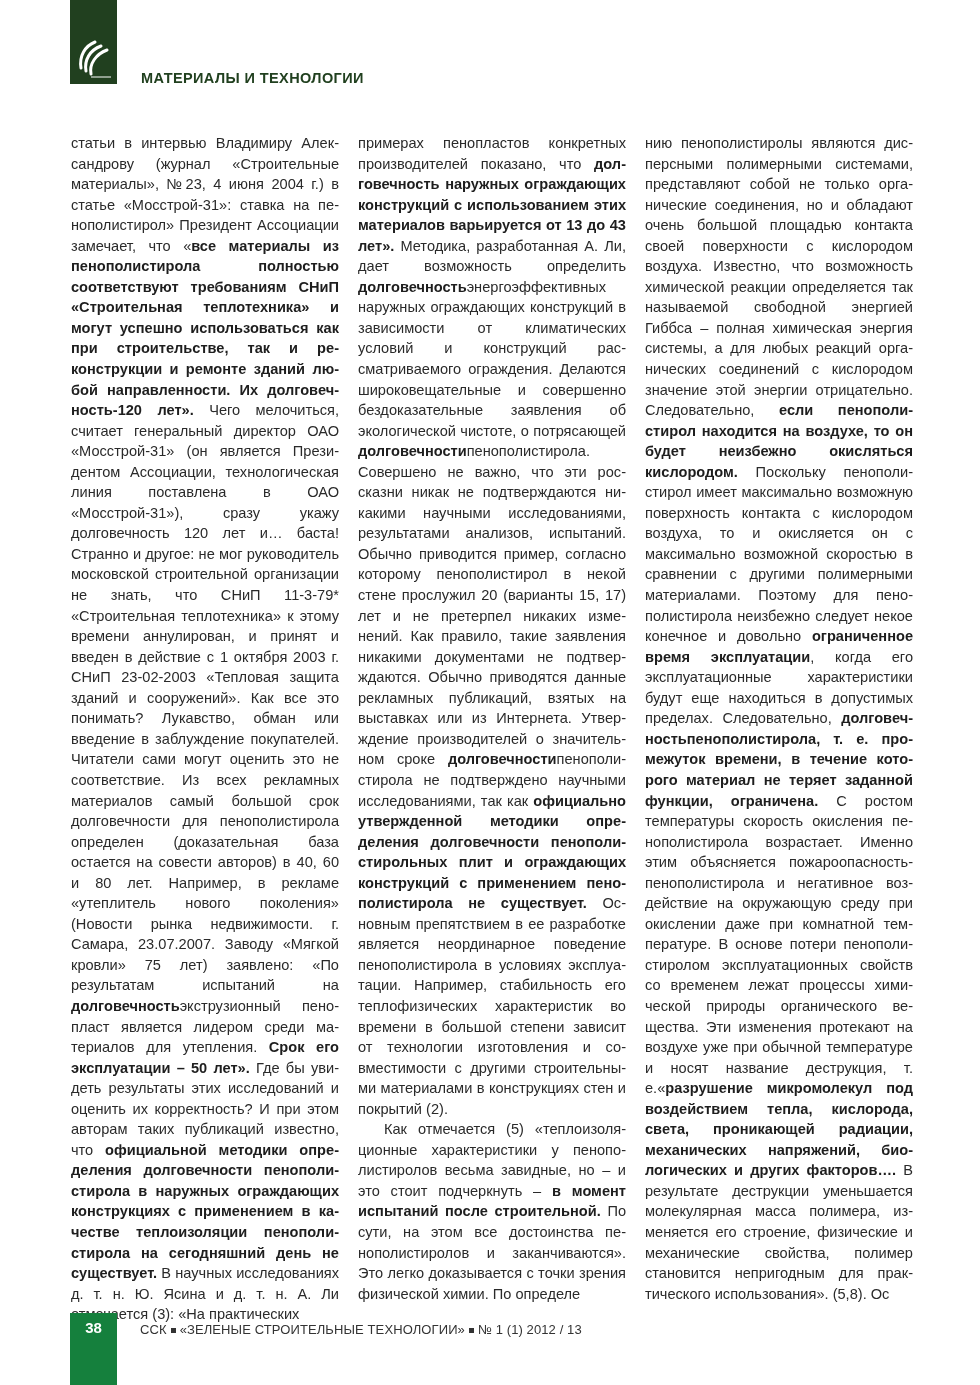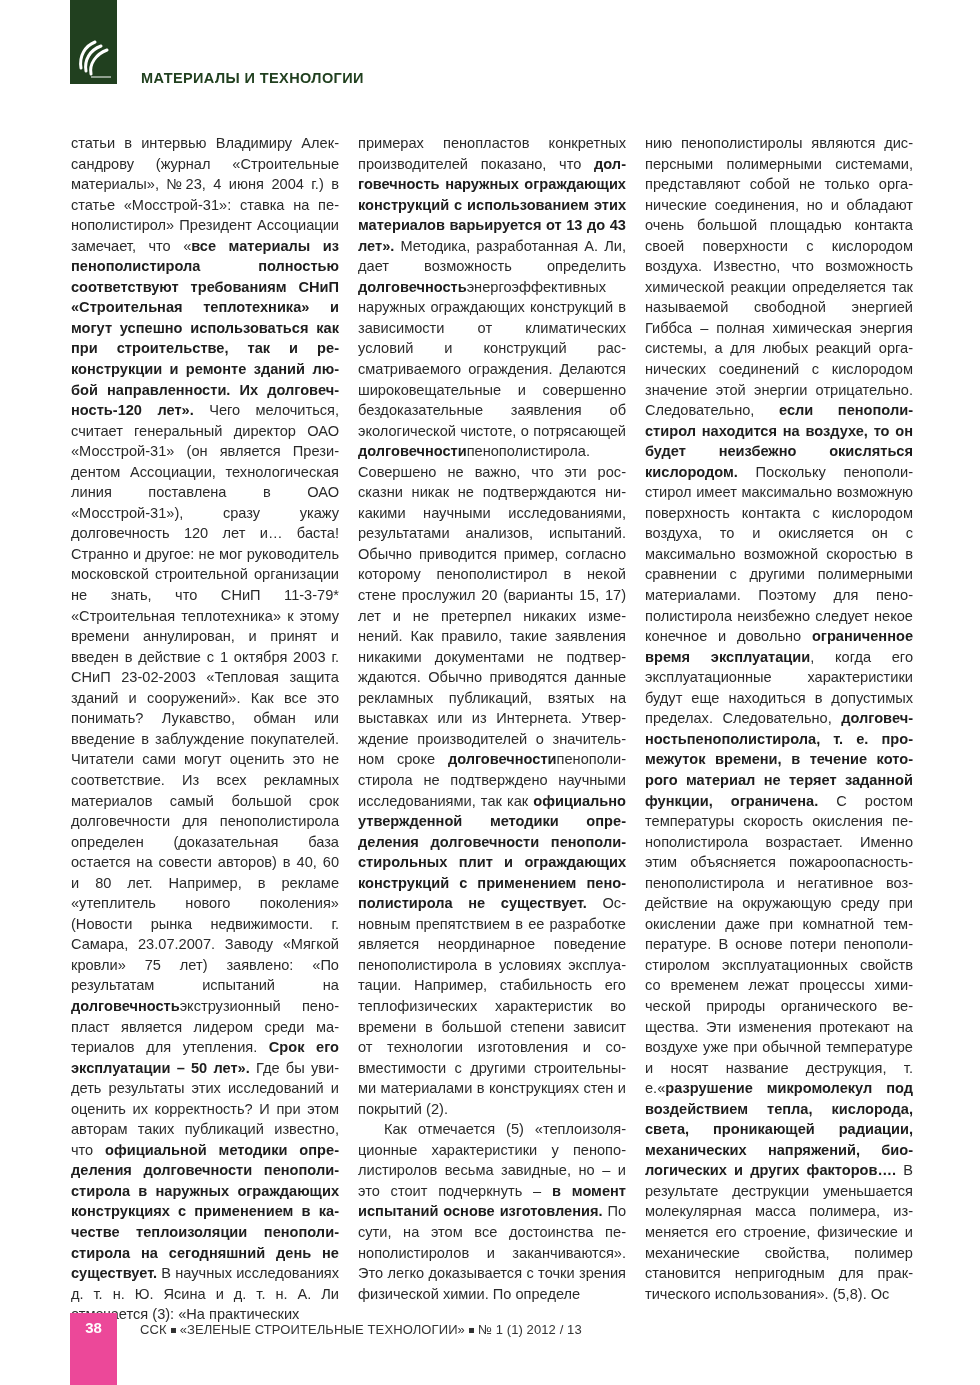--- a/index.html
+++ b/index.html
@@ -10,21 +10,21 @@
   .section-title { position: absolute; left: 141px; top: 70px; font-weight: bold; font-size: 14.5px;
                    letter-spacing: 0.4px; color: #21401f; text-align: center; }
   .col { position: absolute; top: 133px; width: 268px; font-size: 14.6px; line-height: 20.55px;
          text-align: justify; hyphens: manual; }
   .col p { margin: 0; }
   .col p.indent { text-indent: 26px; }
   .col b { font-weight: bold; color: #1e1e1e; }
   #col1 { left: 71px; }
   #col2 { left: 358px; }
   #col3 { left: 645px; }
-  .page-block { position: absolute; left: 70px; top: 1313px; width: 47px; height: 72px; background: #ec4899; }
+  .page-block { position: absolute; left: 70px; top: 1313px; width: 47px; height: 72px; background: #15803d; }
   .page-num { position: absolute; left: 0; width: 47px; top: 6px; text-align: center; color: #fff;
               font-weight: bold; font-size: 15px; font-family: "Liberation Sans Narrow", "Liberation Sans", sans-serif; }
   .footer-text { position: absolute; left: 140px; top: 1322px; font-size: 13px; color: #333; letter-spacing: 0.1px; text-align: center; }
   .sq { display: inline-block; width: 5px; height: 5px; background: #333; vertical-align: middle; margin: 0 4px; }
 </style>
 </head>
 <body>
 
 <div class="logo-block">
   <svg width="42" height="42" viewBox="0 0 42 42">
@@ -36,21 +36,21 @@
     <path d="M18 39 L38 39" stroke="#ffffff" stroke-width="1"></path>
   </svg>
 </div>
 <div class="section-title">МАТЕРИАЛЫ И ТЕХНОЛОГИИ</div>
 
 <div class="col" id="col1">
     <p><span>статьи в интервью Владимиру Алек­сандрову (журнал «Строительные материалы», №23, 4 июня 2004 г.) в статье «Мосстрой-31»: ставка на пе­нополистирол» Президент Ассоциа­ции замечает, что «</span><b>все материалы из пенополистирола полностью соответствуют требованиям СНиП «Строительная теплотехника» и могут успешно использоваться как при строительстве, так и ре­конструкции и ремонте зданий лю­бой направленности. Их долговеч­ность-120 лет».</b><span> Чего мелочиться, считает генеральный директор ОАО «Мосстрой-31» (он является Прези­дентом Ассоциации, технологическая линия поставлена в ОАО «Мосстрой-31»), сразу укажу долговечность 120 лет и… баста! Странно и дру­гое: не мог руководитель московской строительной организации не знать, что СНиП 11-3-79* «Строительная те­плотехника» к этому времени аннули­рован, и принят и введен в действие с 1 октября 2003 г. СНиП 23-02-2003 «Тепловая защита зданий и сооруже­ний». Как все это понимать? Лукав­ство, обман или введение в заблуж­дение покупателей. Читатели сами могут оценить это не соответствие. Из всех рекламных материалов са­мый большой срок долговечности для пенополистирола определен (до­казательная база остается на совес­ти авторов) в 40, 60 и 80 лет. Напри­мер, в рекламе «утеплитель нового поколения» (Новости рынка недви­жимости. г. Самара, 23.07.2007. За­воду «Мягкой кровли» 75 лет) заяв­лено: «По результатам испытаний на </span><b>долговечность</b><span>экструзионный пено­пласт является лидером среди ма­териалов для утепления. </span><b>Срок его эксплуатации – 50 лет».</b><span> Где бы уви­деть результаты этих исследований и оценить их корректность? И при этом авторам таких публикаций известно, что </span><b>официальной методики опре­деления долговечности пенополи­стирола в наружных ограждающих конструкциях с применением в ка­честве теплоизоляции пенополи­стирола на сегодняшний день не существует.</b><span> В научных исследова­ниях д. т. н. Ю. Ясина и д. т. н. А. Ли отмечается (3): «На практических</span></p>
   </div>
 <div class="col" id="col2">
     <p><span>примерах пенопластов конкретных производителей показано, что </span><b>дол­говечность наружных ограждаю­щих конструкций с использовани­ем этих материалов варьируется от 13 до 43 лет».</b><span> Методика, разрабо­танная А. Ли, дает возможность оп­ределить </span><b>долговечность</b><span>энергоэф­фективных наружных ограждающих конструкций в зависимости от клима­тических условий и конструкций рас­сматриваемого ограждения. Делают­ся широковещательные и совершен­но бездоказательные заявления об экологической чистоте, о потрясаю­щей </span><b>долговечности</b><span>пенополистиро­ла. Совершено не важно, что эти рос­сказни никак не подтверждаются ни­какими научными исследованиями, результатами анализов, испытаний. Обычно приводится пример, соглас­но которому пенополистирол в некой стене прослужил 20 (варианты 15, 17) лет и не претерпел никаких изме­нений. Как правило, такие заявления никакими документами не подтвер­ждаются. Обычно приводятся данные рекламных публикаций, взятых на выставках или из Интернета. Утвер­ждение производителей о значитель­ном сроке </span><b>долговечности</b><span>пенополи­стирола не подтверждено научными исследованиями, так как </span><b>официаль­но утвержденной методики опре­деления долговечности пенополи­стирольных плит и ограждающих конструкций с применением пено­полистирола не существует.</b><span> Ос­новным препятствием в ее разработ­ке является неординарное поведение пенополистирола в условиях эксплуа­тации. Например, стабильность его теплофизических характеристик во времени в большой степени зави­сит от технологии изготовления и со­вместимости с другими строительны­ми материалами в конструкциях стен и покрытий (2).</span></p>
-    <p class="indent"><span>Как отмечается (5) «теплоизоля­ционные характеристики у пенопо­листиролов весьма завидные, но – и это стоит подчеркнуть – </span><b>в момент испытаний основе изготовления.</b><span> По сути, на этом все достоинства пе­нополистиролов и заканчиваются». Это легко доказывается с точки зре­ния физической химии. По определе­</span></p>
+    <p class="indent"><span>Как отмечается (5) «теплоизоля­ционные характеристики у пенопо­листиролов весьма завидные, но – и это стоит подчеркнуть – </span><b>в момент испытаний после строительной.</b><span> По сути, на этом все достоинства пе­нополистиролов и заканчиваются». Это легко доказывается с точки зре­ния физической химии. По определе­</span></p>
   </div>
 <div class="col" id="col3">
     <p><span>нию пенополистиролы являются дис­персными полимерными системами, представляют собой не только орга­нические соединения, но и облада­ют очень большой площадью контак­та своей поверхности с кислородом воздуха. Известно, что возможность химической реакции определяется так называемой свободной энергией Гиббса – полная химическая энергия системы, а для любых реакций орга­нических соединений с кислородом значение этой энергии отрицатель­но. Следовательно, </span><b>если пенополи­стирол находится на воздухе, то он будет неизбежно окисляться кислородом.</b><span> Поскольку пенополи­стирол имеет максимально возмож­ную поверхность контакта с кисло­родом воздуха, то и окисляется он с максимально возможной скоростью в сравнении с другими полимерны­ми материалами. Поэтому для пено­полистирола неизбежно следует не­кое конечное и довольно </span><b>ограничен­ное время эксплуатации</b><span>, когда его эксплуатационные характеристики будут еще находиться в допустимых пределах. Следовательно, </span><b>долговеч­ностьпенополистирола, т. е. про­межуток времени, в течение кото­рого материал не теряет заданной функции, ограничена.</b><span> С ростом температуры скорость окисления пе­нополистирола возрастает. Именно этим объясняется пожароопасность­пенополистирола и негативное воз­действие на окружающую среду при окислении даже при комнатной тем­пературе. В основе потери пенополи­стиролом эксплуатационных свойств со временем лежат процессы хими­ческой природы органического ве­щества. Эти изменения протекают на воздухе уже при обычной темпе­ратуре и носят название деструкция, т. е.«</span><b>разрушение микромолекул под воздействием тепла, кислоро­да, света, проникающей радиации, механических напряжений, био­логических и других факторов….</b><span> В результате деструкции уменьшает­ся молекулярная масса полимера, из­меняется его строение, физические и механические свойства, полимер становится непригодным для прак­тического использования». (5,8). Ос­</span></p>
   </div>
 
 <div class="page-block">
   <div class="page-num">38</div>
 </div>
 <div class="footer-text">
   <span>ССК</span><span class="sq"></span><span>«ЗЕЛЕНЫЕ СТРОИТЕЛЬНЫЕ ТЕХНОЛОГИИ»</span><span class="sq"></span><span>№ 1 (1) 2012 / 13</span>

